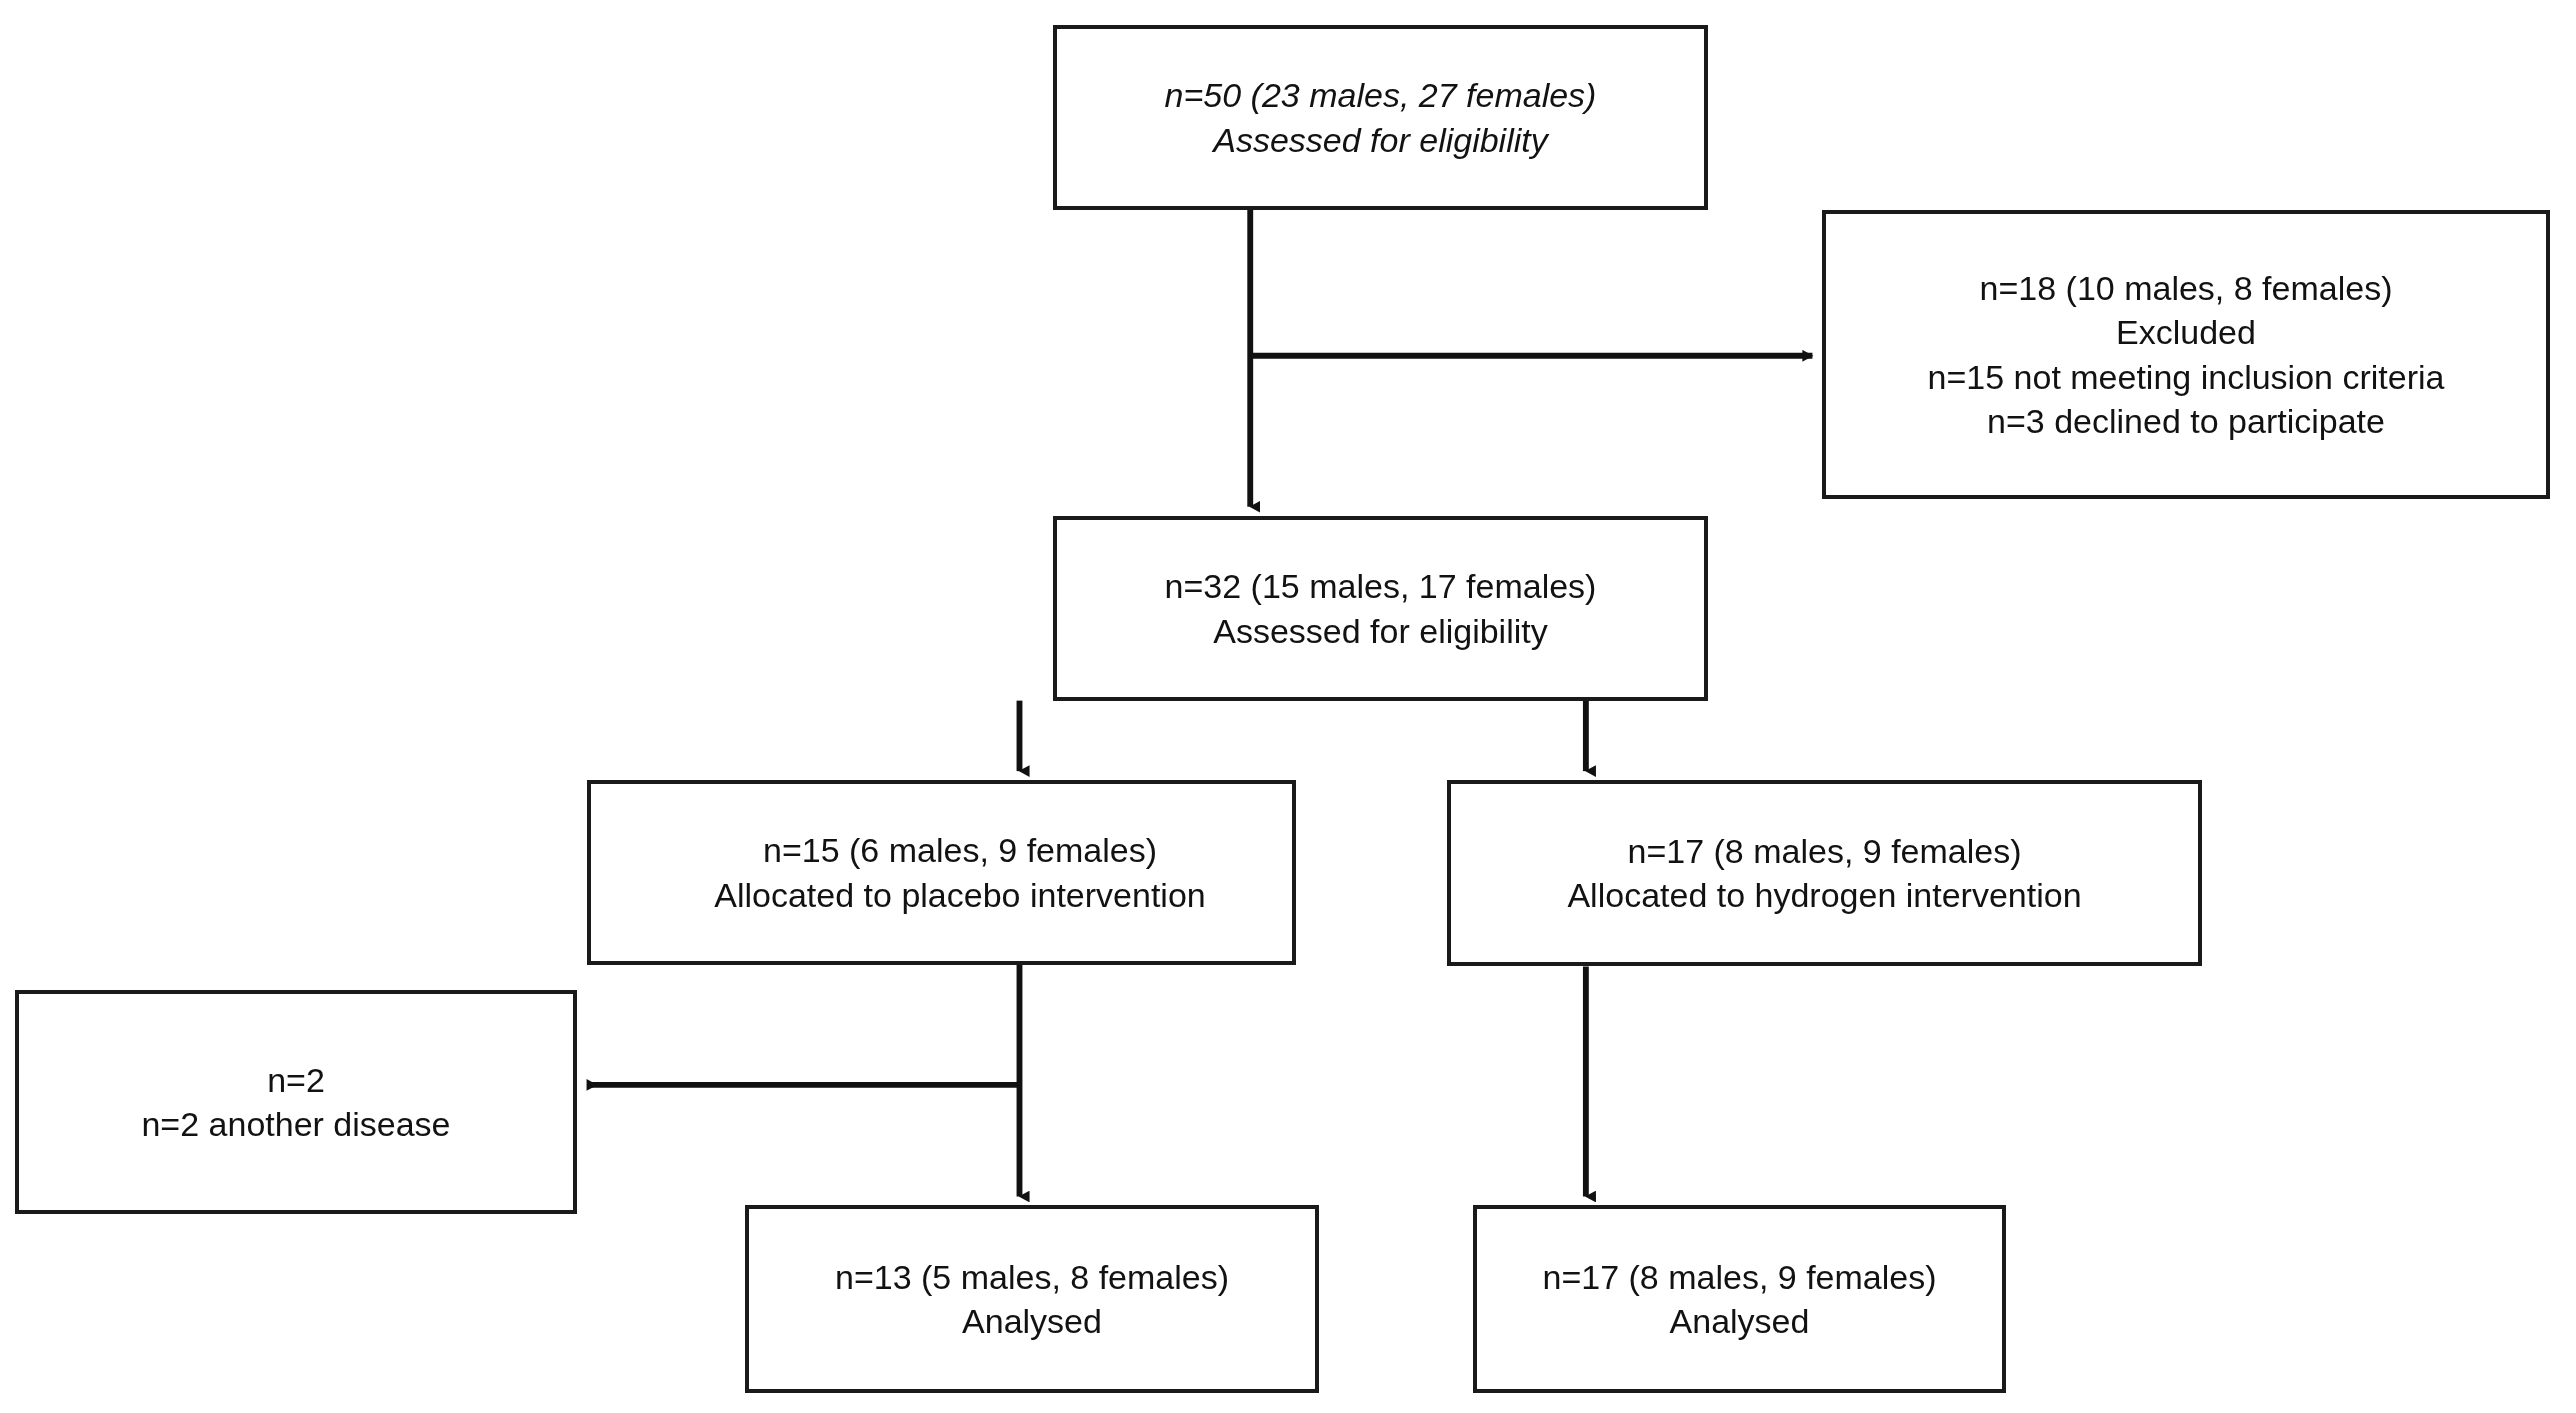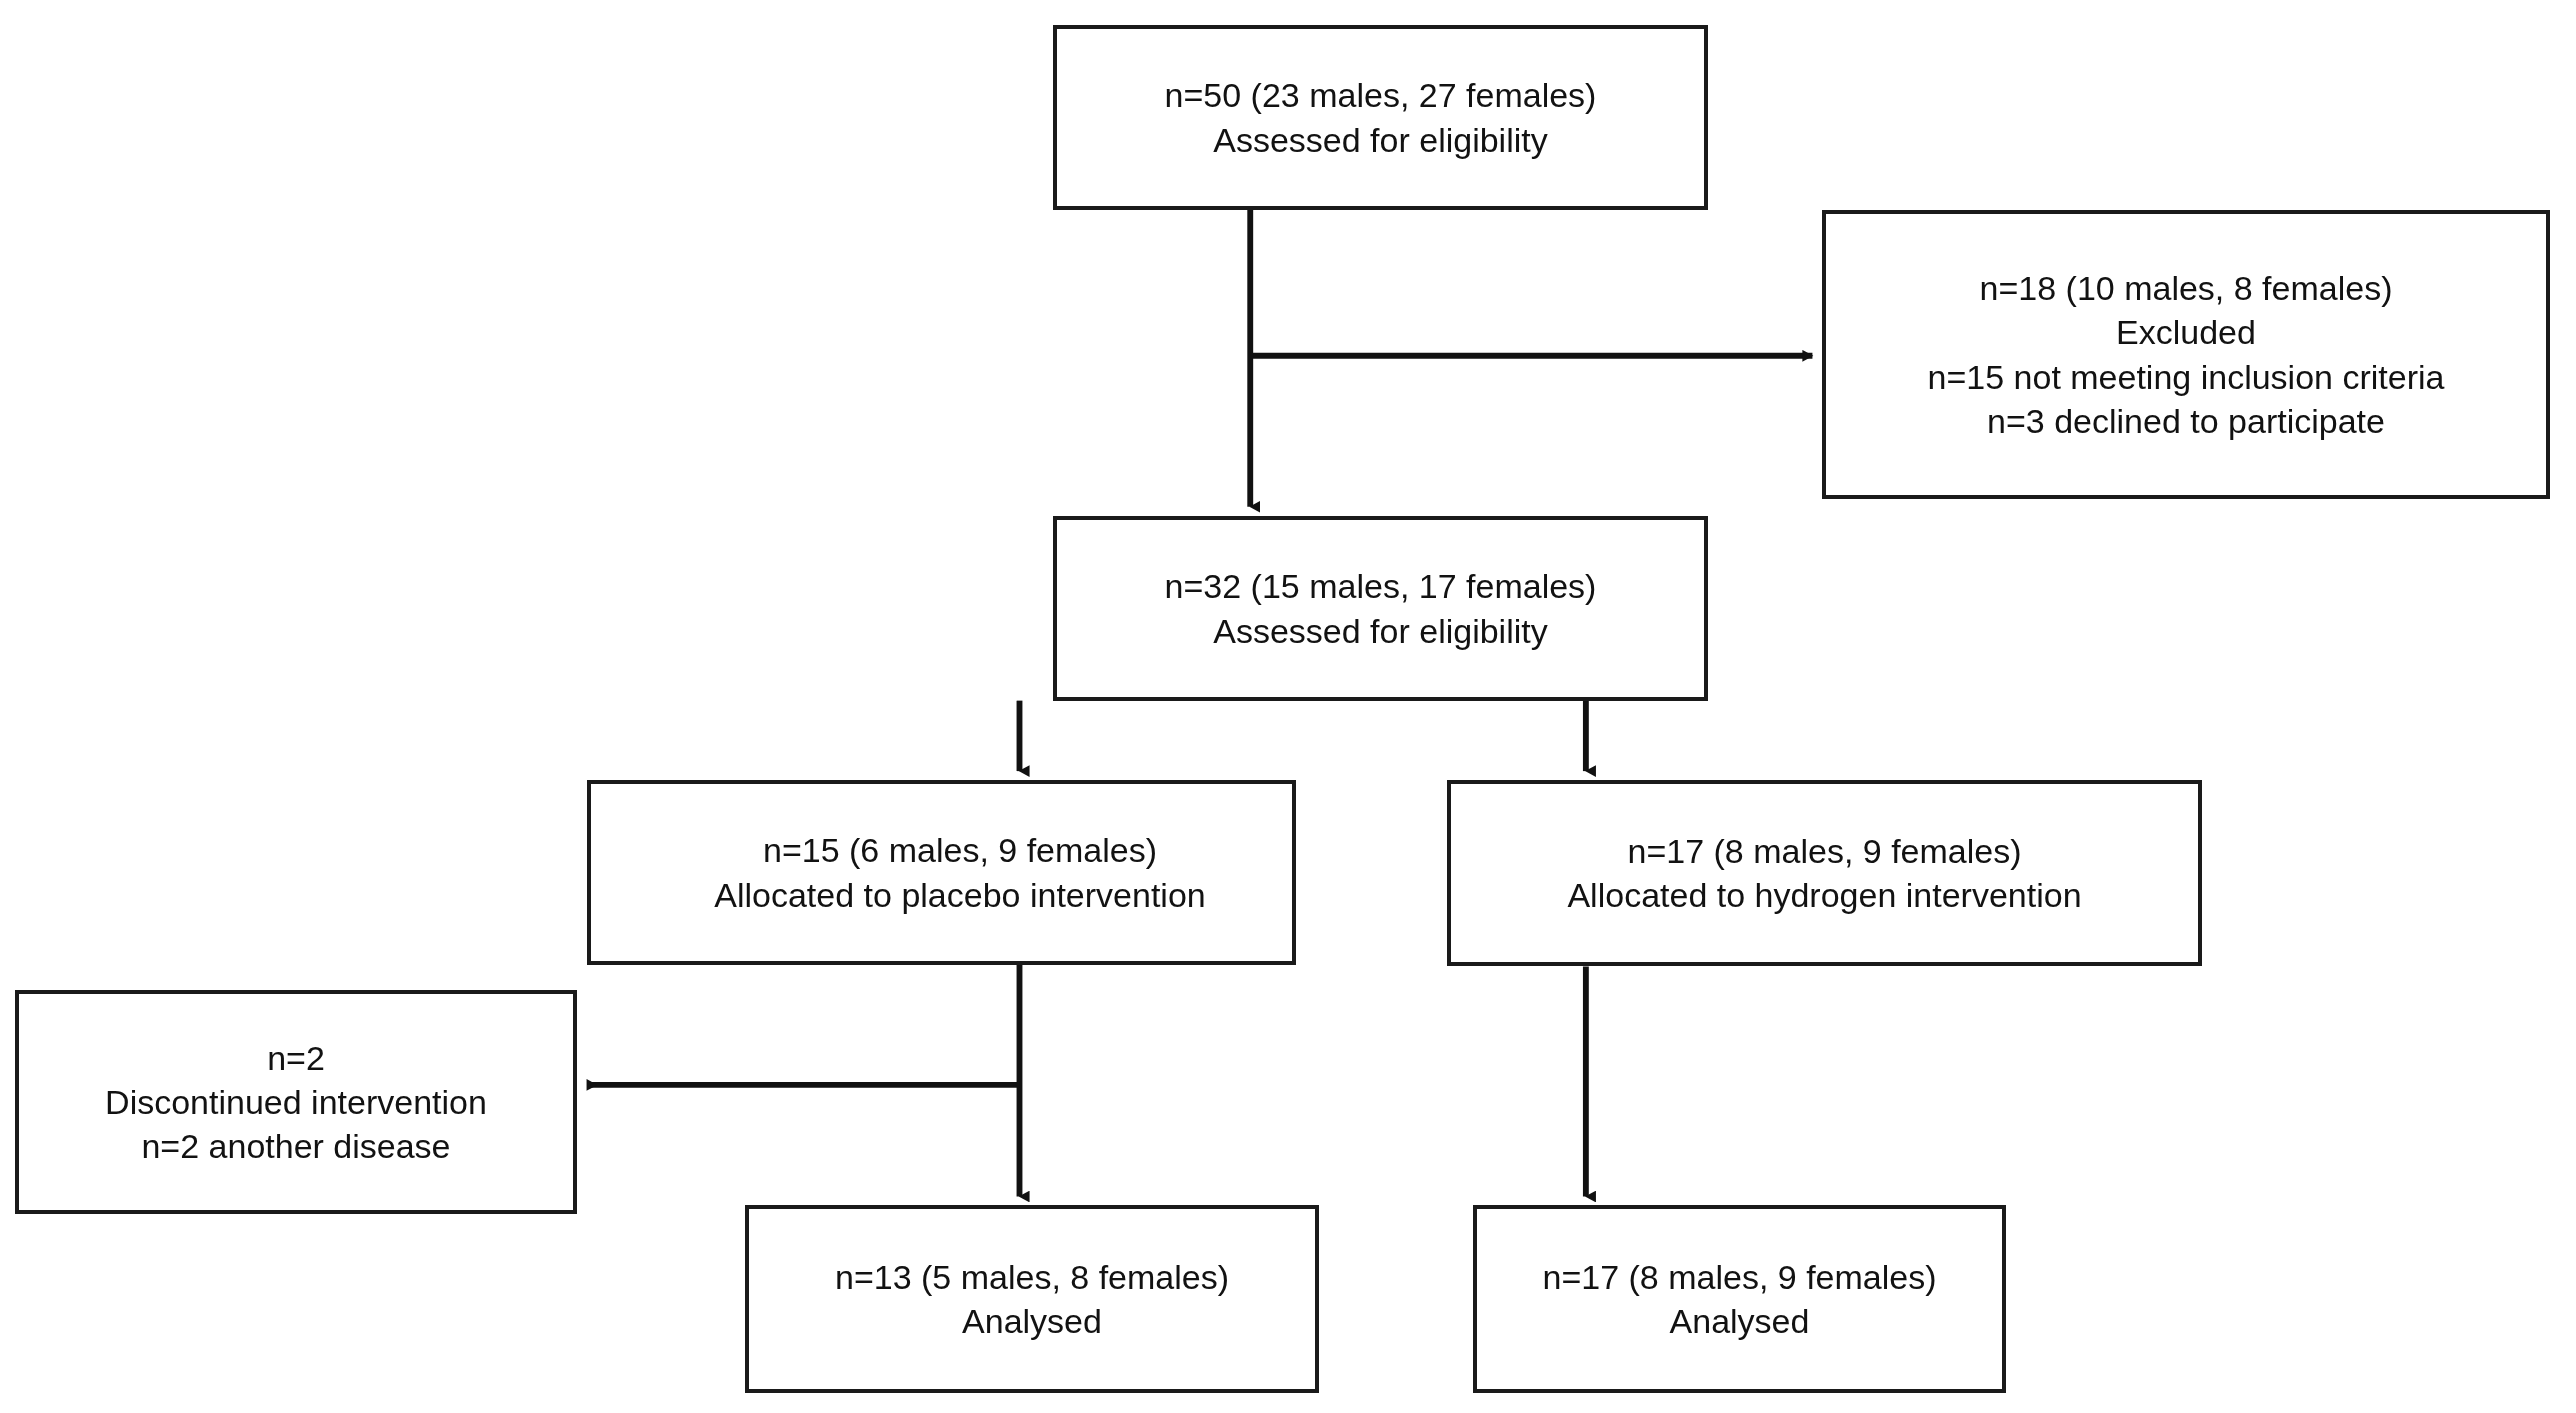--- a/index.html
+++ b/index.html
@@ -69,21 +69,21 @@
 
     <path d="M1890,835 L1890,919" stroke="#111111" stroke-width="7" fill="none" marker-end="url(#arrowDown)"></path>
 
     <path d="M1215,1150 L1215,1426" stroke="#111111" stroke-width="7" fill="none" marker-end="url(#arrowDown)"></path>
 
     <path d="M1215,1293 L700,1293" stroke="#111111" stroke-width="7" fill="none" marker-end="url(#arrowLeft)"></path>
 
     <path d="M1890,1152 L1890,1426" stroke="#111111" stroke-width="7" fill="none" marker-end="url(#arrowDown)"></path>
   </svg>
 
-  <div class="node" style="left:1053px; top:25px; width:655px; height:185px;">
+  <div class="node" style="left:1053px; top:25px; width:655px; height:185px;font-style:italic;">
     <span class="line">n=50 (23 males, 27 females)</span>
     <span class="line">Assessed for eligibility</span>
   </div>
 
   <div class="node" style="left:1822px; top:210px; width:728px; height:289px;">
     <span class="line">n=18 (10 males, 8 females)</span>
     <span class="line">Excluded</span>
     <span class="line">n=15 not meeting inclusion criteria</span>
     <span class="line">n=3 declined to participate</span>
   </div>
@@ -98,21 +98,20 @@
     <span class="line">Allocated to placebo intervention</span>
   </div>
 
   <div class="node" style="left:1447px; top:780px; width:755px; height:186px;">
     <span class="line">n=17 (8 males, 9 females)</span>
     <span class="line">Allocated to hydrogen intervention</span>
   </div>
 
   <div class="node" style="left:15px; top:990px; width:562px; height:224px;">
     <span class="line">n=2</span>
-    <span class="line">Discontinued intervention</span>
     <span class="line">n=2 another disease</span>
   </div>
 
   <div class="node" style="left:745px; top:1205px; width:574px; height:188px;">
     <span class="line">n=13 (5 males, 8 females)</span>
     <span class="line">Analysed</span>
   </div>
 
   <div class="node" style="left:1473px; top:1205px; width:533px; height:188px;">
     <span class="line">n=17 (8 males, 9 females)</span>

